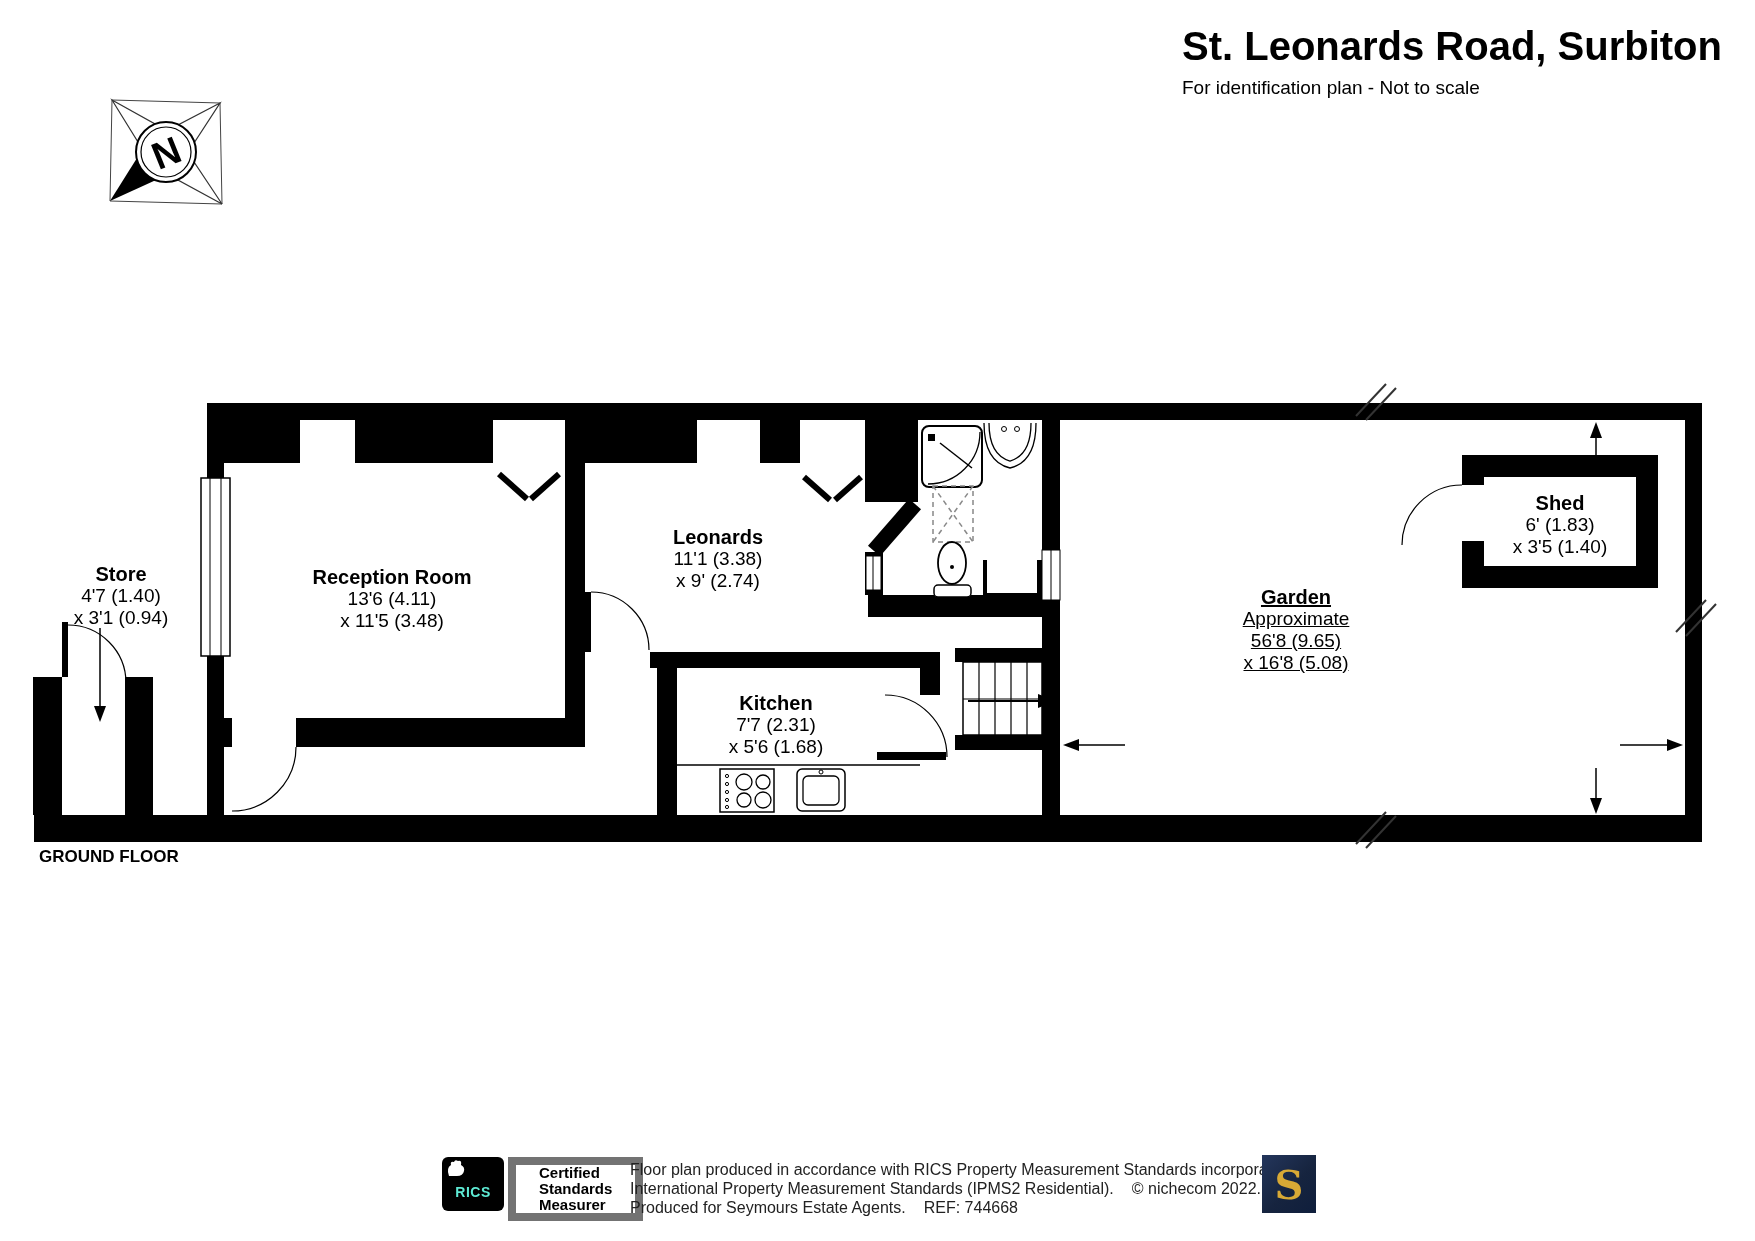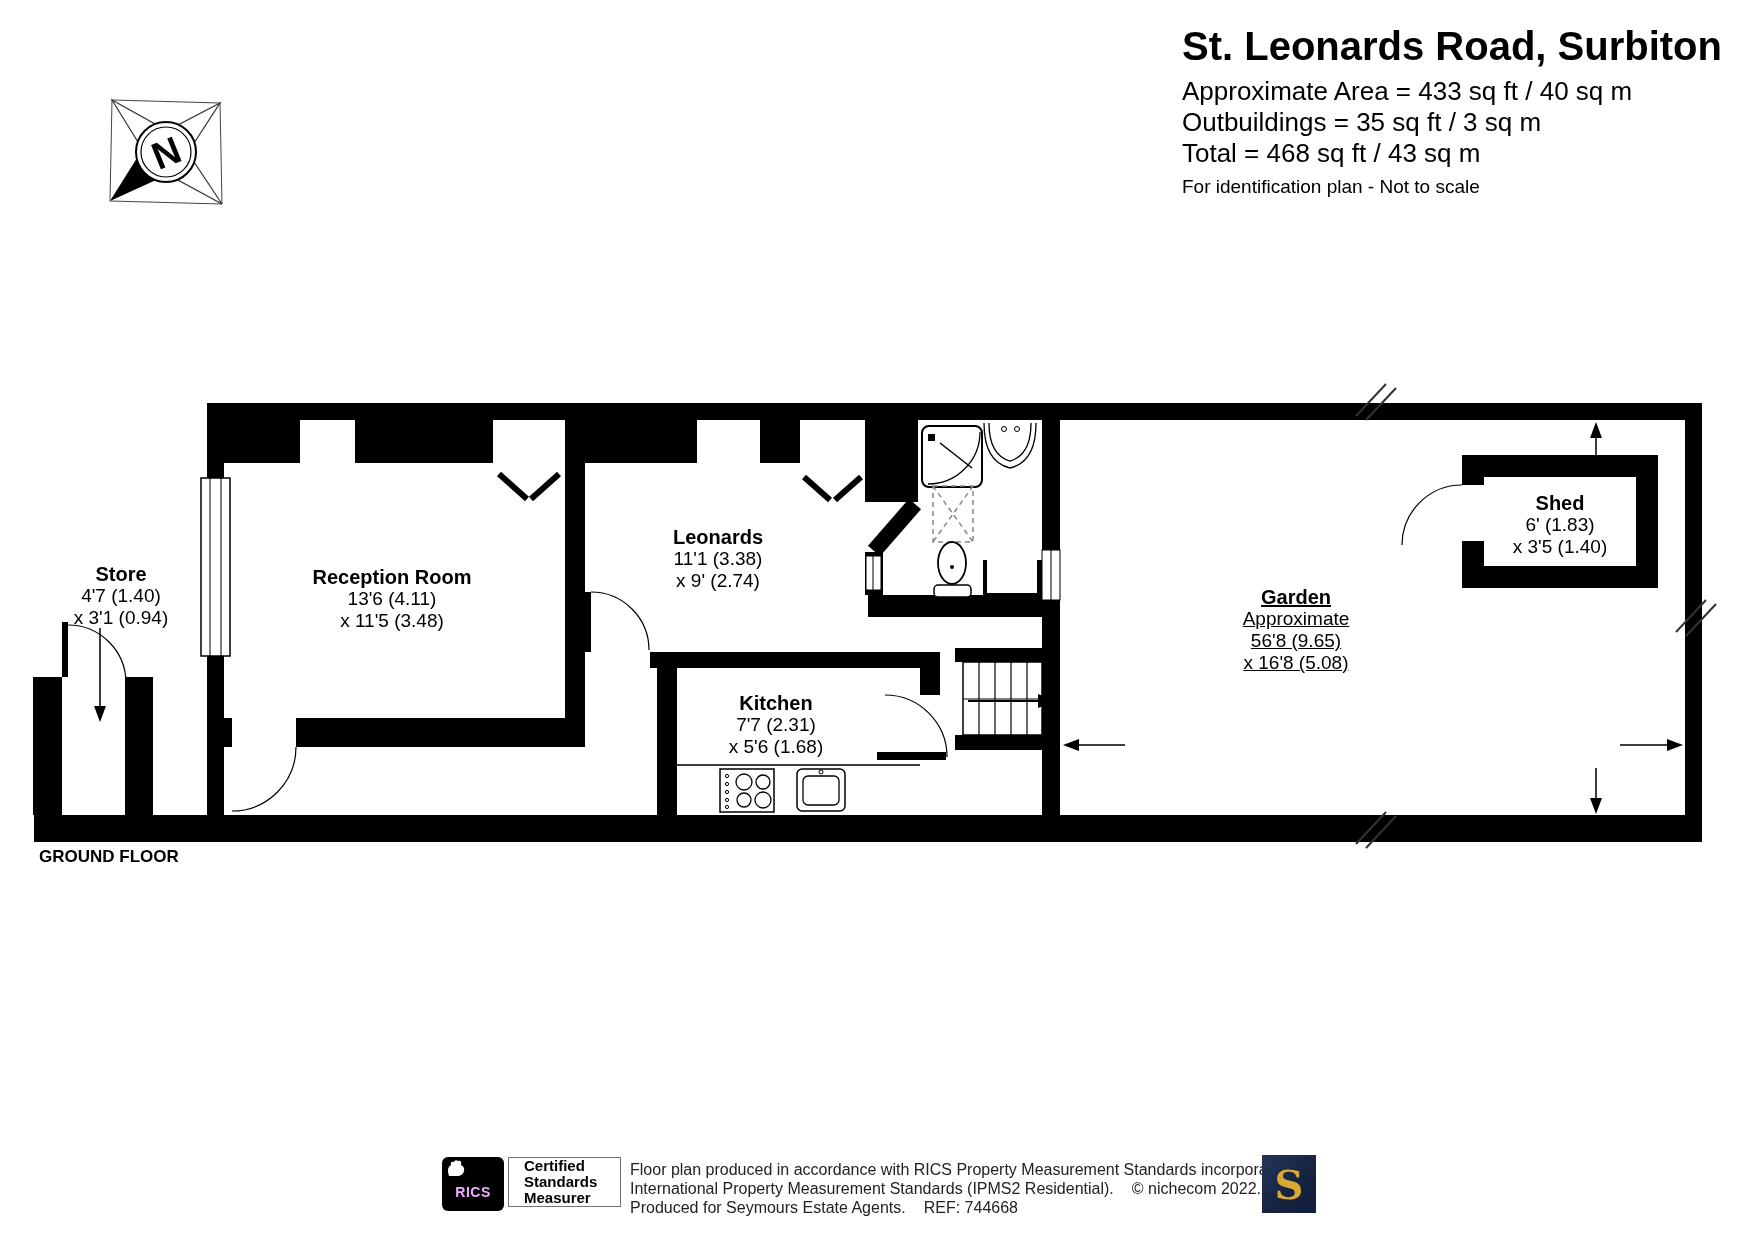--- a/index.html
+++ b/index.html
@@ -10,23 +10,23 @@
   .header-title{font-size:40px;font-weight:bold;line-height:48px;}
   .header-area{font-size:26px;line-height:31px;margin-top:6px;}
   .header-disclaimer{font-size:19px;line-height:24px;margin-top:6px;}
   .room-label{position:absolute;text-align:center;transform:translateX(-50%);white-space:nowrap;}
   .rname{font-size:20px;font-weight:bold;line-height:22px;}
   .rdim{font-size:19px;line-height:22px;}
   .floor-label{position:absolute;left:39px;top:847px;font-size:17px;font-weight:bold;}
   
   .rics-box{position:absolute;left:442px;top:1157px;width:62px;height:54px;background:#000;
             border-radius:6px;display:flex;flex-direction:column;align-items:center;justify-content:center;}
-  .rics-text{color:#f0abfc;font-weight:bold;font-size:14px;letter-spacing:0.5px;margin-top:16px;}
-  .cert-box{position:absolute;left:508px;top:1157px;width:96px;height:48px;border:1px solid #737373;
-            display:flex;flex-direction:column;justify-content:center;padding-left:15px;}
+  .rics-text{color:#5eead4;font-weight:bold;font-size:14px;letter-spacing:0.5px;margin-top:16px;}
+  .cert-box{position:absolute;left:508px;top:1157px;width:96px;height:48px;border:8px solid #737373;
+            display:flex;flex-direction:column;justify-content:center;padding-left:23px;}
   .cert-box div{font-size:15px;font-weight:bold;line-height:16px;}
   .legal{position:absolute;left:630px;top:1160px;font-size:16px;line-height:19px;color:#222;}
   .legal .gap{margin-left:18px;}
   .seymours-box{position:absolute;left:1262px;top:1155px;width:54px;height:58px;
             background:linear-gradient(135deg,#24365c 0%,#16243f 55%,#0f1e3c 100%);
             display:flex;align-items:center;justify-content:center;}
   .seymours-s{font-family:"DejaVu Serif",serif;font-size:40px;font-weight:bold;color:#d8a935;}
 </style>
 </head>
 <body>
@@ -223,25 +223,20 @@
     </g>
     <polygon points="110,201 156,180 137,158" fill="#000"></polygon>
     <circle cx="166" cy="152" r="30" fill="#fff" stroke="#000" stroke-width="2"></circle>
     <circle cx="166" cy="152" r="25" fill="none" stroke="#000" stroke-width="1.2"></circle>
     <text x="166" y="166" font-size="38" font-weight="bold" text-anchor="middle" transform="rotate(-22 166 152)" font-family="Liberation Sans, sans-serif">N</text>
   </g>
 </svg>
 
 <div class="header-block">
   <div class="header-title">St. Leonards Road, Surbiton</div>
-  <div class="header-area">
-    <div>Approximate Area = 433 sq ft / 40 sq m</div>
-    <div>Outbuildings = 35 sq ft / 3 sq m</div>
-    <div>Total = 468 sq ft / 43 sq m</div>
-  </div>
   <div class="header-disclaimer">For identification plan - Not to scale</div>
 </div>
 
 <div class="room-label" style="left:121px;top:563px;">
   <div class="rname">Store</div>
   <div class="rdim">4'7 (1.40)</div>
   <div class="rdim">x 3'1 (0.94)</div>
 </div>
 
 <div class="room-label" style="left:392px;top:566px;">

